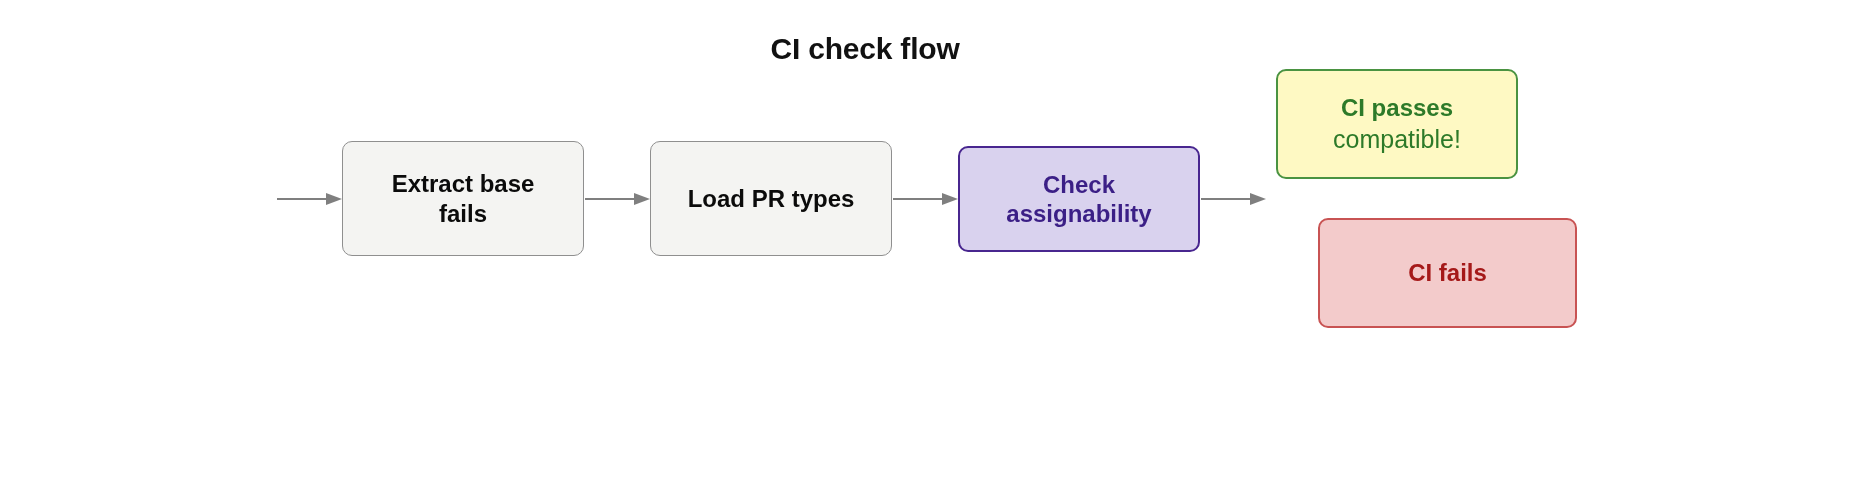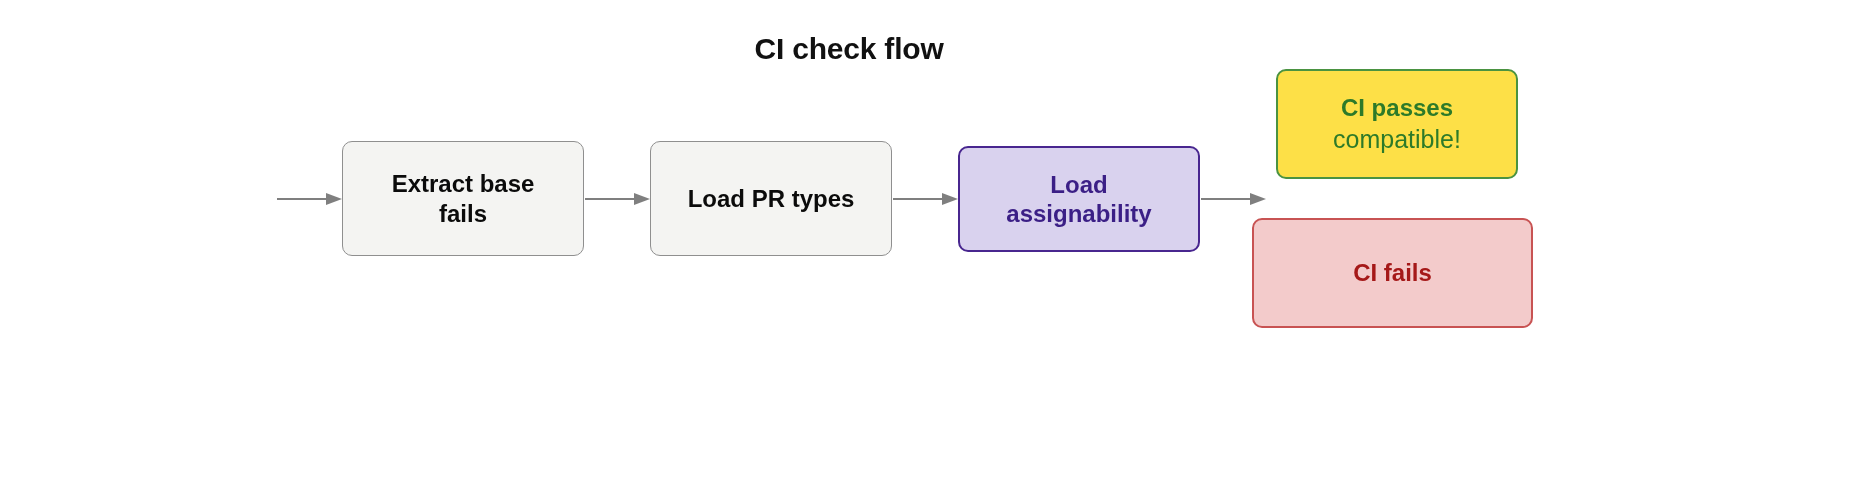--- a/index.html
+++ b/index.html
@@ -22,20 +22,21 @@
   #title {
     position: absolute;
     left: 0;
     top: 32px;
     width: 1698px;
     text-align: center;
     font-size: 30px;
     font-weight: bold;
     color: #111111;
     letter-spacing: -0.2px;
+    padding-left: 16px;
   }
   .node {
     position: absolute;
     box-sizing: border-box;
     border-radius: 10px;
     display: flex;
     flex-direction: column;
     align-items: center;
     justify-content: center;
     text-align: center;
@@ -55,21 +56,21 @@
     background: #f4f4f2;
     border: 1.3px solid #8f8f8f;
     color: #0b0b0b;
   }
   .node-decision {
     background: #d9d2ee;
     border: 2px solid #48268f;
     color: #3b1f86;
   }
   .node-success {
-    background: #fde047;
+    background: #fef9c3;
     border: 2px solid #4a9341;
     color: #2d7a29;
   }
   .node-failure {
     background: #f3cbcb;
     border: 2px solid #c85353;
     color: #a51919;
   }
   #edges {
     position: absolute;
@@ -118,26 +119,26 @@
   <div class="node node-process" style="left:342px; top:141px; width:242px; height:115px;">
     <div class="line-main">Extract base
 fails</div>
   </div>
 
   <div class="node node-process" style="left:650px; top:141px; width:242px; height:115px;">
     <div class="line-main">Load PR types</div>
   </div>
 
   <div class="node node-decision" style="left:958px; top:146px; width:242px; height:106px;">
-    <div class="line-main">Load
+    <div class="line-main">Check
 assignability</div>
   </div>
 
   <div class="node node-success" style="left:1276px; top:69px; width:242px; height:110px;">
     <div class="line-main">CI passes</div>
     <div class="line-sub">compatible!</div>
   </div>
 
-  <div class="node node-failure" style="left:1252px; top:218px; width:281px; height:110px;">
+  <div class="node node-failure" style="left:1318px; top:218px; width:259px; height:110px;">
     <div class="line-main">CI fails</div>
   </div>
 
 </div>
 
 </body></html>

